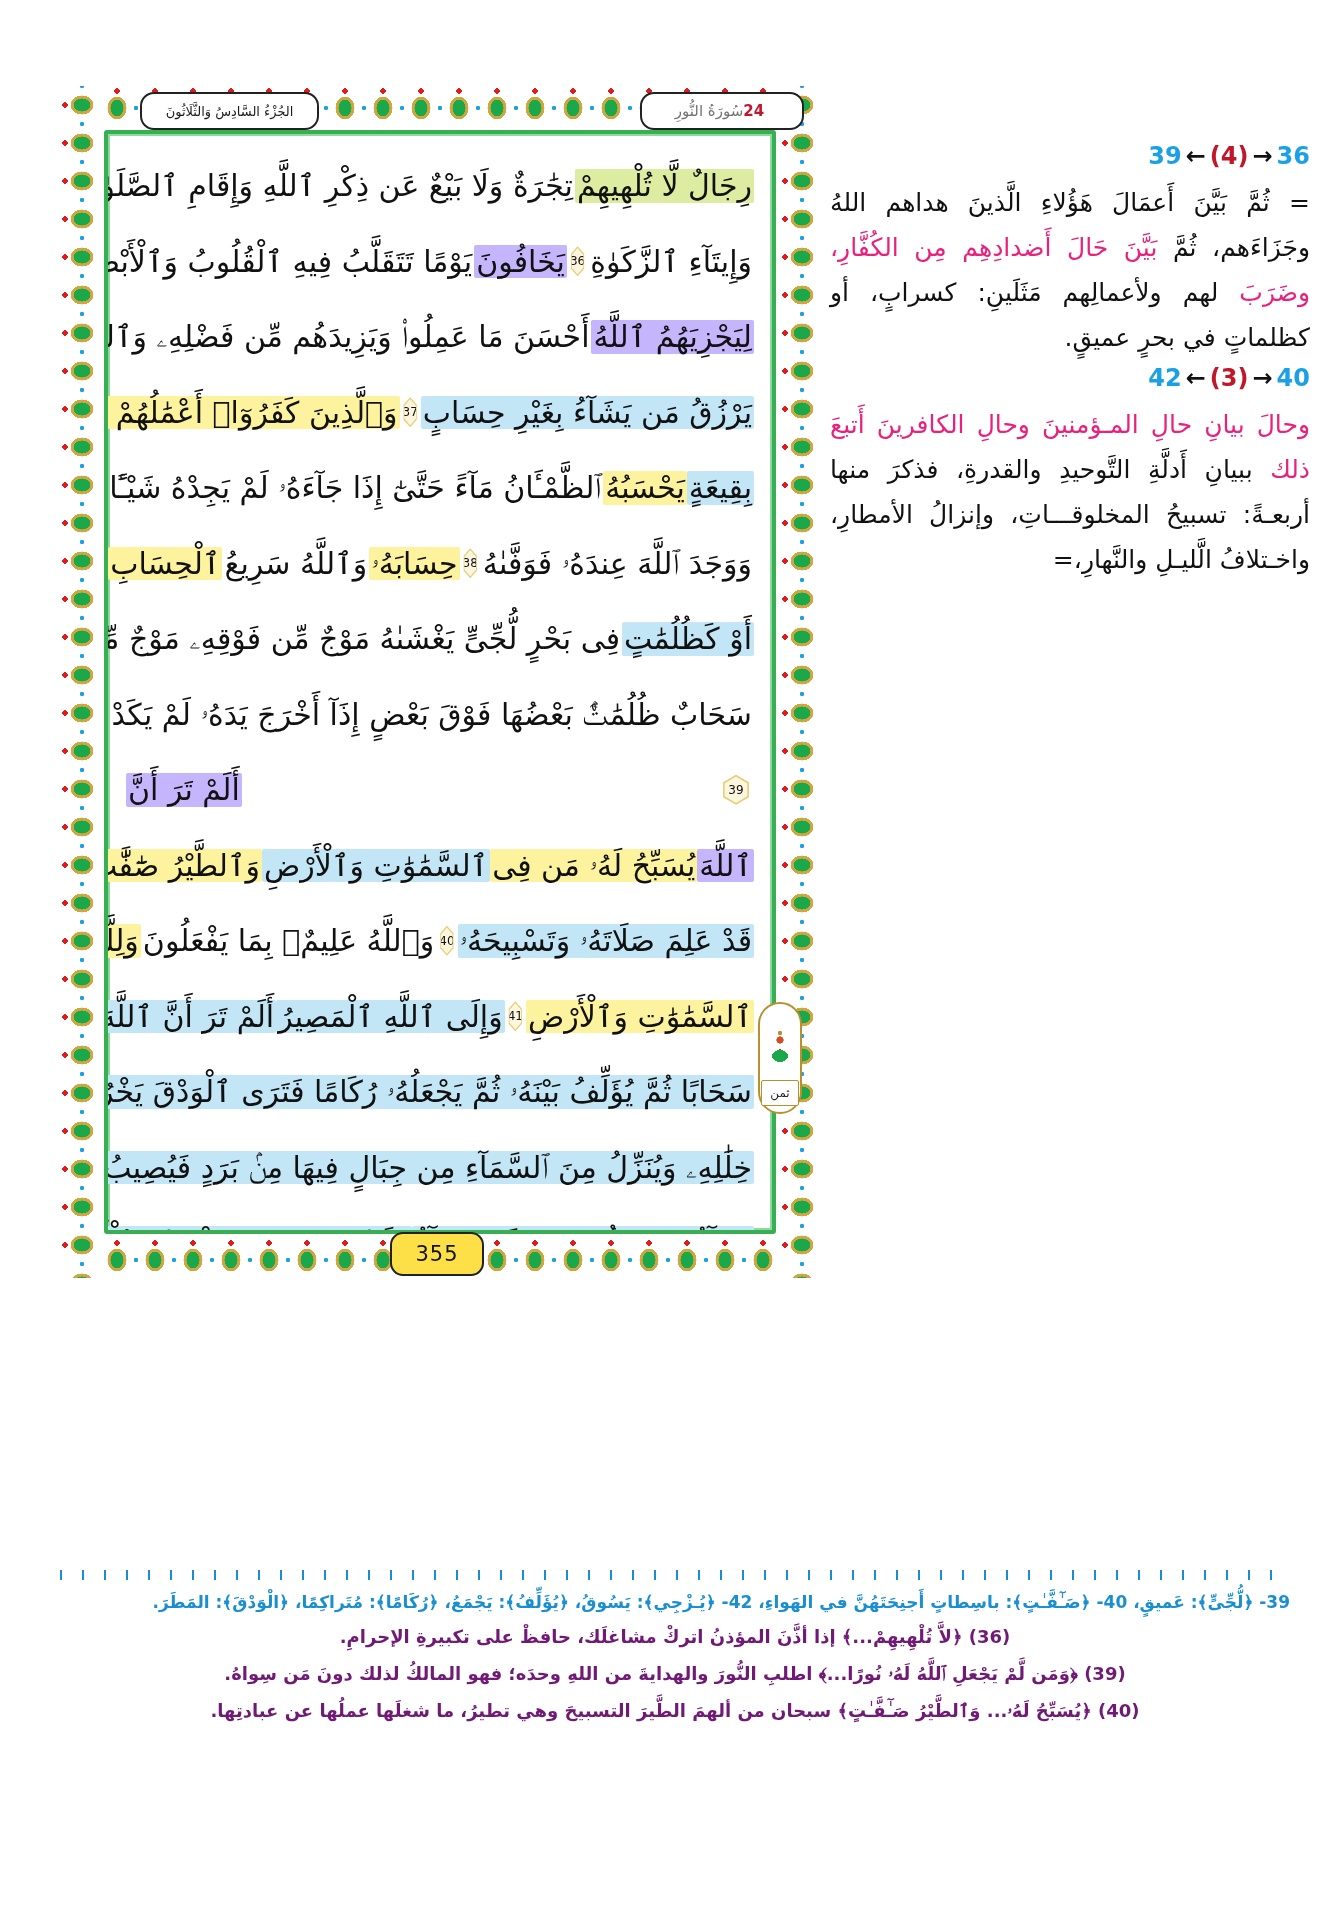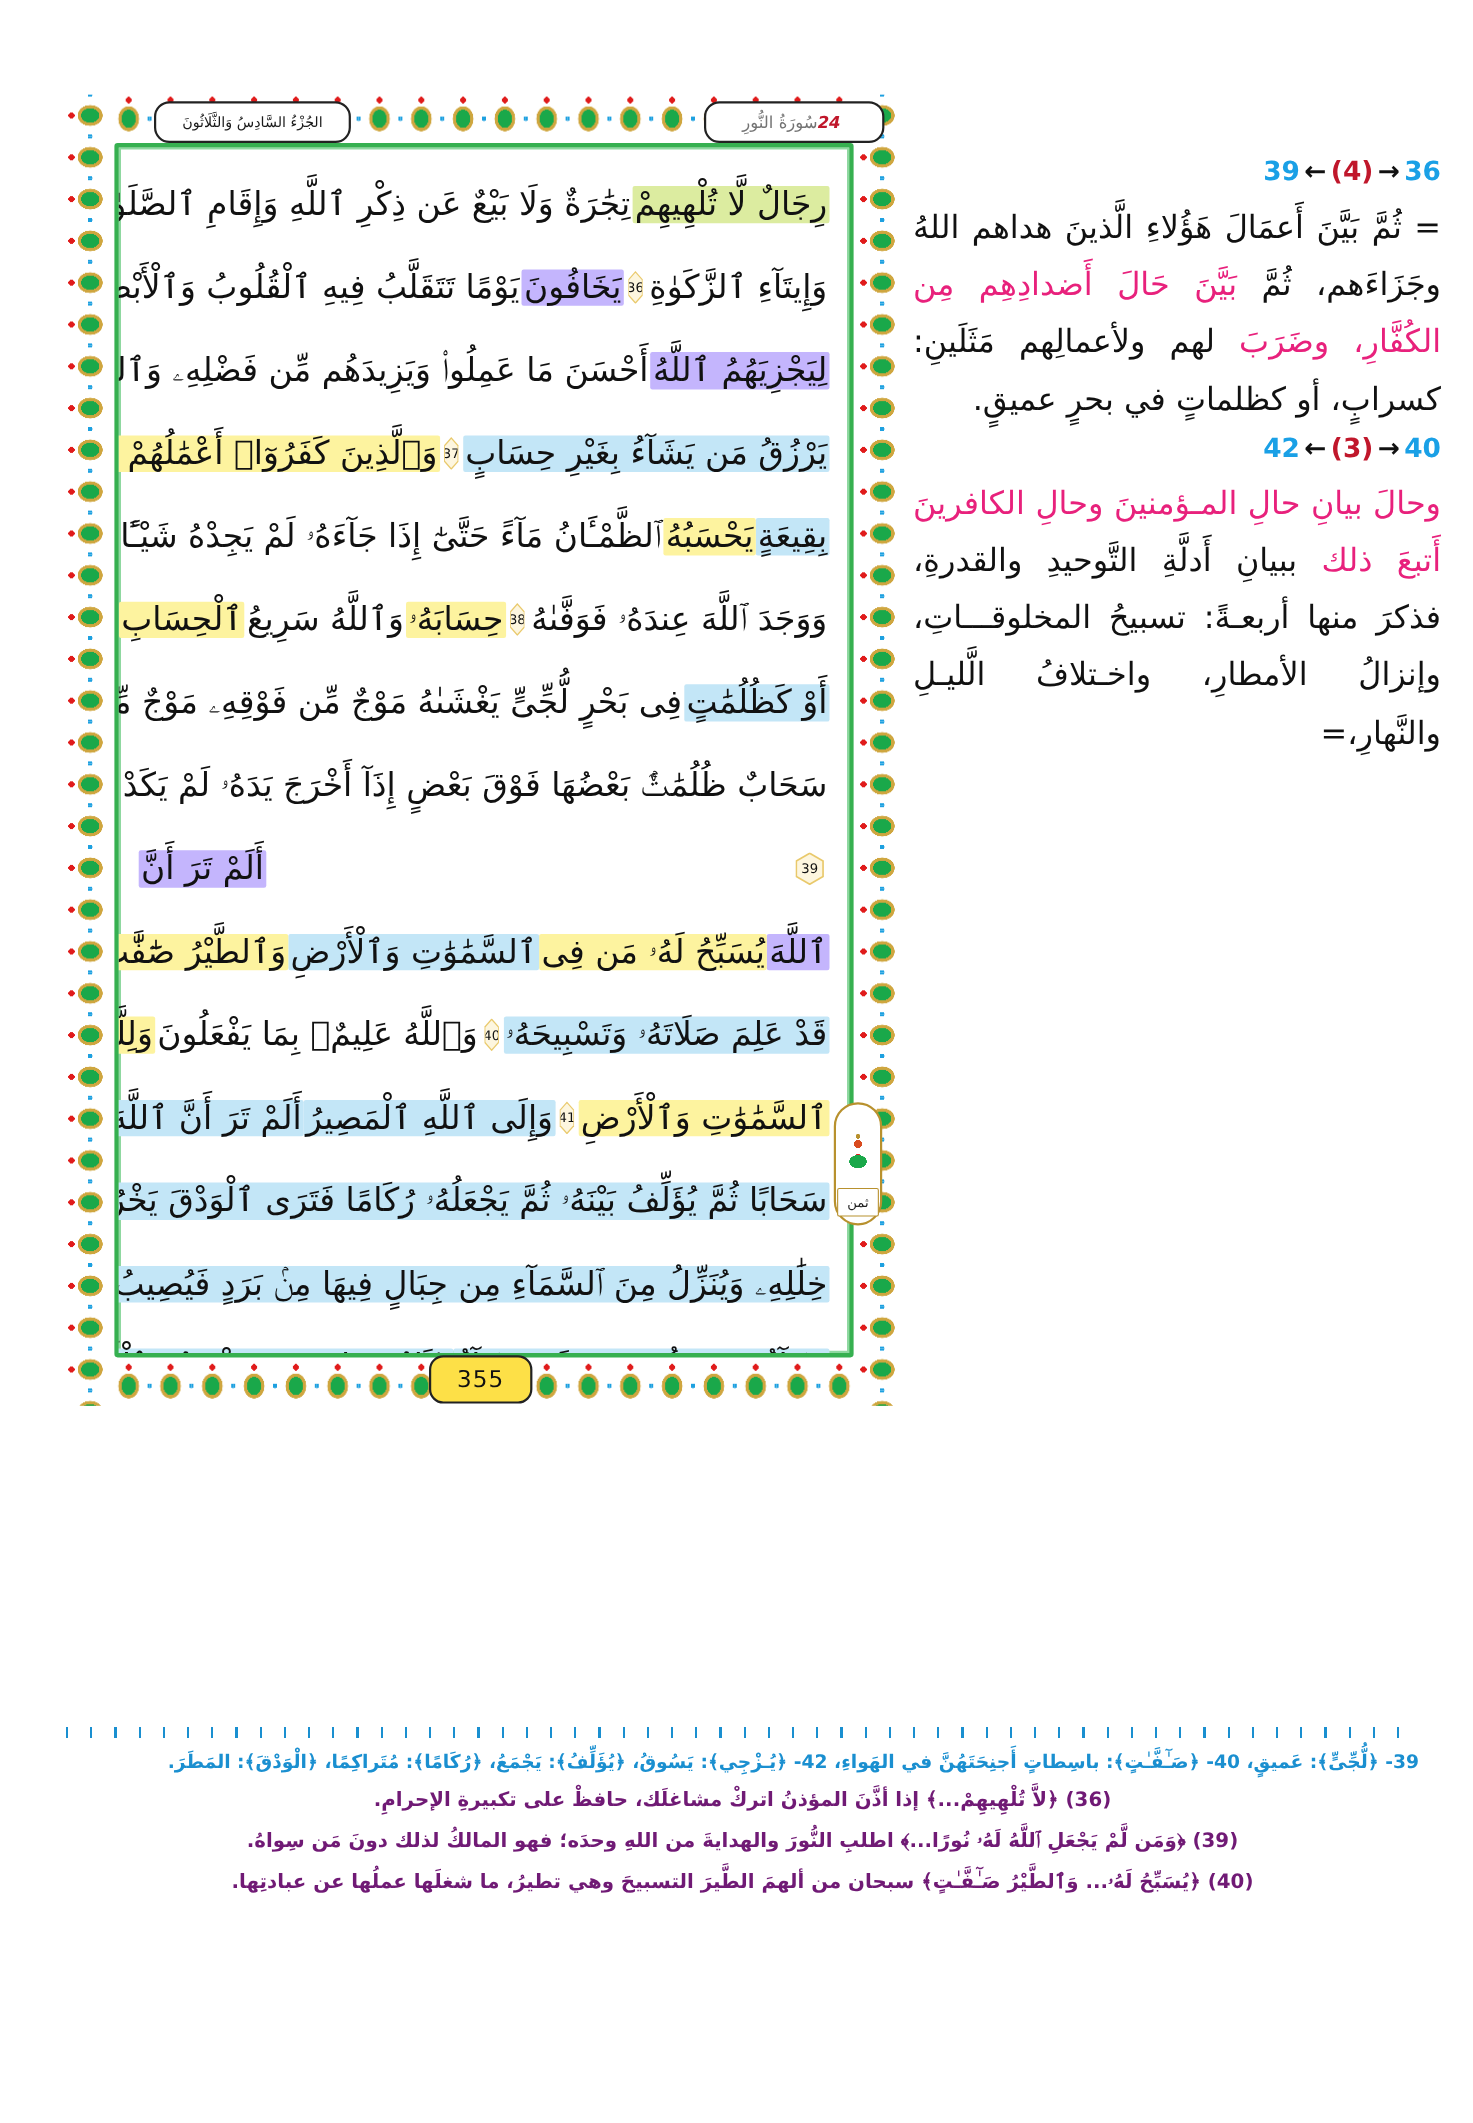--- a/index.html
+++ b/index.html
@@ -67,21 +67,21 @@
     position:absolute;
     background:#fff;border:2px solid #222;border-radius:14px;
     display:flex;align-items:center;justify-content:center;
     z-index:6;
     font-family:"DejaVu Sans","Liberation Sans",sans-serif;
     white-space:nowrap;
   }
   .cart-hizb{left:140px;top:92px;width:175px;height:34px;font-size:13px;color:#1a1a1a;}
   .cart-surah{left:640px;top:92px;width:160px;height:34px;font-size:15px;color:#1a1a1a;}
   .cart-surah .sname{color:#737373;}
-  .cart-surah .snum{color:#c0172b;font-weight:bold;margin-right:5px;font-size:15px;font-style:italic;}
+  .cart-surah .snum{color:#c0172b;font-weight:bold;margin-right:5px;font-size:15px;}
 
   .page-no{
     position:absolute;left:390px;top:1232px;width:90px;height:40px;
     background:#fde047;border:2px solid #222;border-radius:13px;
     display:flex;align-items:center;justify-content:center;
     font-size:21px;color:#111;z-index:6;letter-spacing:1px;
   }
 
   
   .quran-body{
@@ -147,21 +147,21 @@
   }
   .sb-range{
     display:flex;align-items:center;justify-content:flex-start;
     gap:4px;font-size:24px;font-weight:bold;margin:2px 0 10px 0;
     color:#1aa0e6;direction:ltr;justify-content:flex-end;
   }
   .sb-range .n{color:#1aa0e6;}
   .sb-range .cnt{color:#c0172b;}
   .sb-range .arrow{color:#111;font-weight:bold;}
   .sb-text{
-    font-size:29px;line-height:1.80;color:#111;
+    font-size:25px;line-height:1.80;color:#111;
     text-align:justify;text-align-last:right;
   }
   .sb-text .hi{color:#e8217c;}
   .sb-block{margin-bottom:4px;}
 
   
   .footnotes{
     position:absolute;left:60px;top:1588px;width:1230px;
     direction:rtl;text-align:right;
   }

